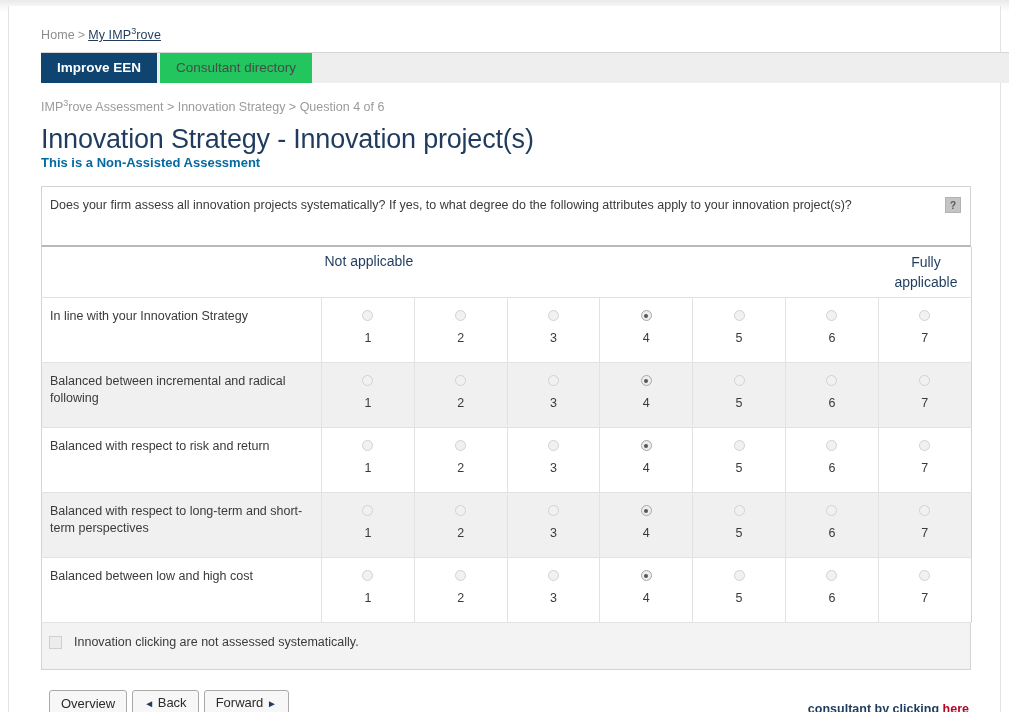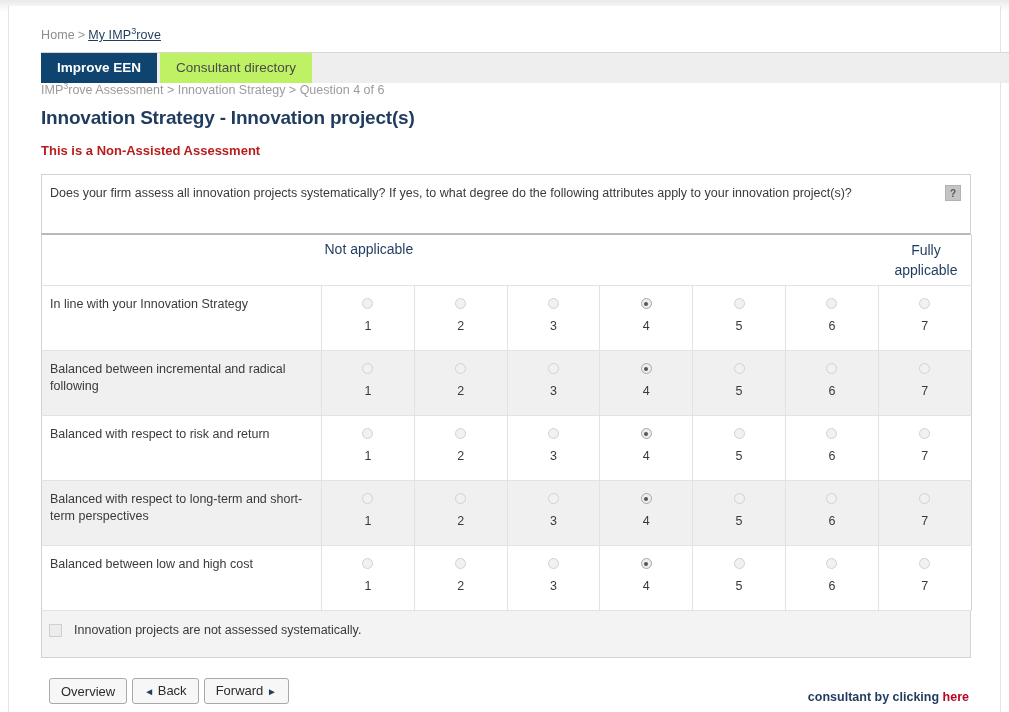--- a/index.html
+++ b/index.html
@@ -69,49 +69,49 @@
     left: 0; top: 0; right: 0;
     height: 1px;
     background: #d6d6d6;
   }
   .tab {
     height: 31px;
     line-height: 31px;
     padding: 0 16px;
     font-size: 13.5px;
     color: #4a4a4a;
-    background: #bef264;
+    background: #22c55e;
     margin-right: 3px;
     box-sizing: border-box;
     white-space: nowrap;
     cursor: pointer;
   }
   .tab.active {
     background: #0f4471;
     color: #ffffff;
     font-weight: bold;
   }
 
   
   .crumb2 {
+    margin-top: 17px;
     font-size: 12.5px;
     color: #9b9b9b;
   }
   h1.title {
     margin: 10px 0 0 0;
-    font-size: 19px;
-    font-weight: bold;
+    font-size: 27px;
+    font-weight: normal;
     color: #1f3c5e;
     letter-spacing: -.2px;
   }
   .subtitle {
-    margin-top: 14px;
     font-size: 13px;
     font-weight: bold;
-    color: #b91c1c;
+    color: #0369a1;
   }
 
   
   .qbox {
     margin-top: 16px;
     width: 930px;
     box-sizing: border-box;
     border: 1px solid #d3d3d3;
     border-bottom: 2px solid #b9b9b9;
     background: #ffffff;
@@ -512,21 +512,21 @@
                 <div class="radio-wrap"><span class="radio"></span></div>
                 <div class="num">7</div>
               </td>
             </tr>
           </tbody>
       </table>
 
       <div class="cb-strip">
         <div class="cbrow">
           <span class="checkbox"></span>
-          <span class="cb-label">Innovation projects are not assessed systematically.</span>
+          <span class="cb-label">Innovation clicking are not assessed systematically.</span>
         </div>
       </div>
 
       <div class="footer">
         <div class="btnrow">
           <button class="btn"><span>Overview</span></button>
           <button class="btn"><span class="arr">◄</span> <span>Back</span></button>
           <button class="btn"><span>Forward</span> <span class="arr">►</span></button>
         </div>
         <div class="helpnote">

